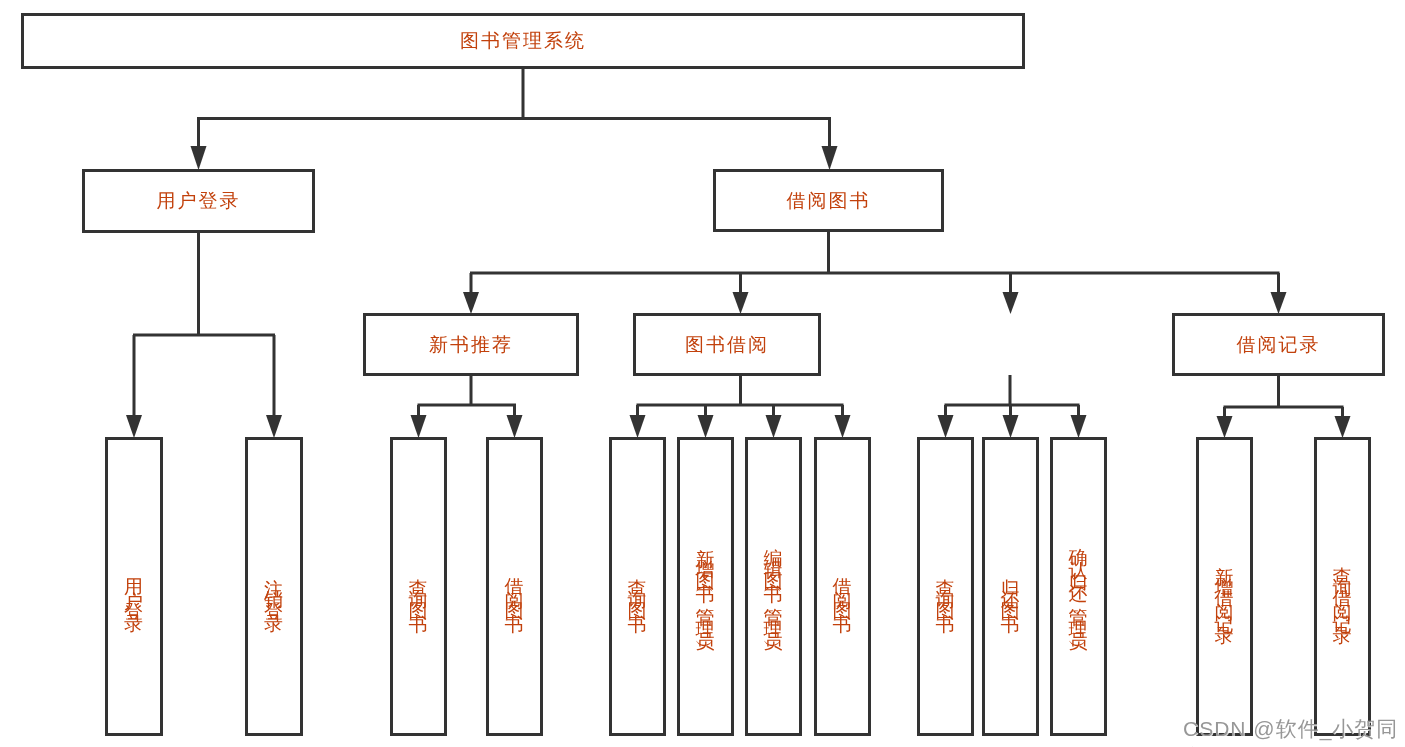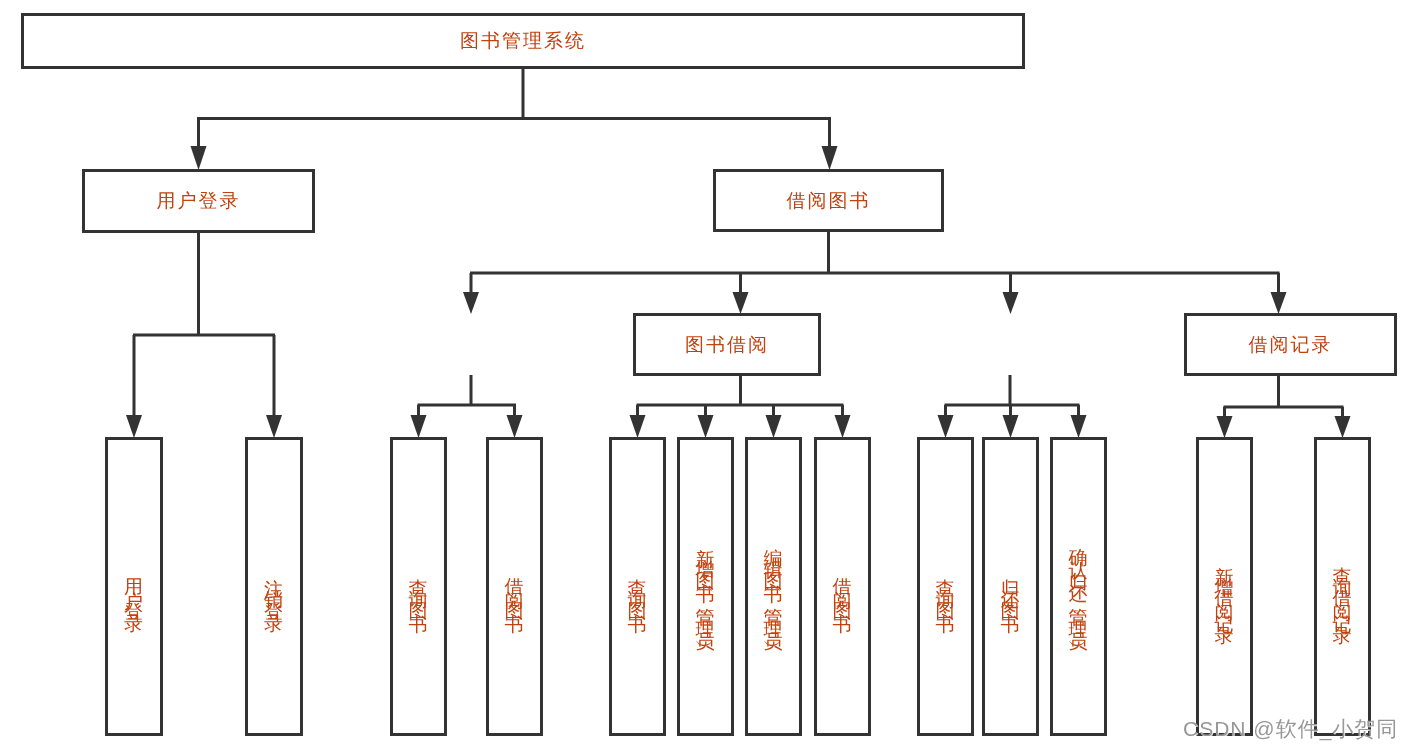--- a/index.html
+++ b/index.html
@@ -90,24 +90,27 @@
     <span>图书管理系统</span>
   </div>
 
   <div class="box hbox" style="left:82px; top:169px; width:233px; height:64px;">
     <span>用户登录</span>
   </div>
   <div class="box hbox" style="left:713px; top:169px; width:231px; height:63px;">
     <span>借阅图书</span>
   </div>
 
+  <div class="box hbox" style="left:363px; top:313px; width:216px; height:63px;">
+    <span>新书推荐</span>
+  </div>
   <div class="box hbox" style="left:633px; top:313px; width:188px; height:63px;">
     <span>图书借阅</span>
   </div>
-  <div class="box hbox" style="left:1172px; top:313px; width:213px; height:63px;margin-left:12px;">
+  <div class="box hbox" style="left:1172px; top:313px; width:213px; height:63px;">
     <span>借阅记录</span>
   </div>
 
   <div class="box vbox" style="left:105px; width:58px;">
     <span class="vtext">用户登录</span>
   </div>
   <div class="box vbox" style="left:245px; width:58px;">
     <span class="vtext">注销登录</span>
   </div>
 

